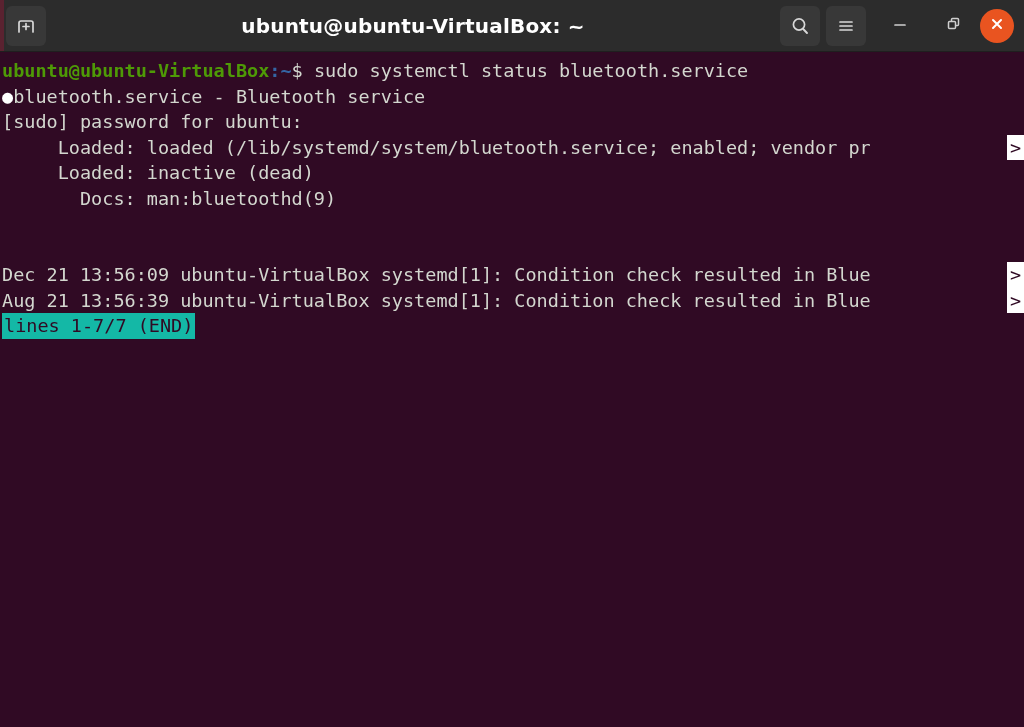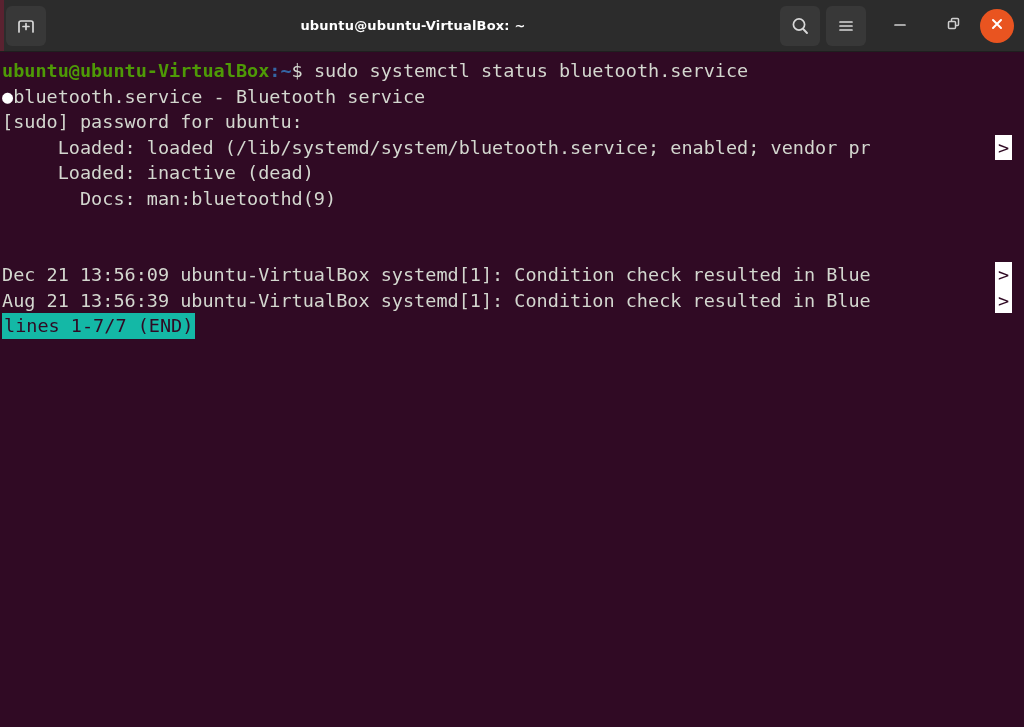--- a/index.html
+++ b/index.html
@@ -66,21 +66,21 @@
     flex: 0 0 auto;
     cursor: pointer;
   }
 
   #title-text {
     flex: 1 1 auto;
     text-align: center;
     color: #ffffff;
     font-family: "DejaVu Sans", sans-serif;
     font-weight: bold;
-    font-size: 13px;
+    font-size: 20px;
     letter-spacing: 0.2px;
     white-space: nowrap;
     overflow: hidden;
   }
 
   .spacer-sm { width: 6px; flex: 0 0 auto; }
   .spacer-md { width: 14px; flex: 0 0 auto; }
 
   #close-btn {
     width: 34px;
@@ -95,21 +95,21 @@
     cursor: pointer;
   }
 
   
   #terminal {
     position: relative;
     width: 1024px;
     height: 675px;
     background: #300a24;
     box-sizing: border-box;
-    padding: 6px 12px 0 2px;
+    padding: 6px 0 0 2px;
     overflow: hidden;
   }
 
   .line {
     height: 25.5px;
     line-height: 25.5px;
     font-family: "DejaVu Sans Mono", monospace;
     font-size: 18.5px;
     white-space: pre;
     color: #d3d7cf;

